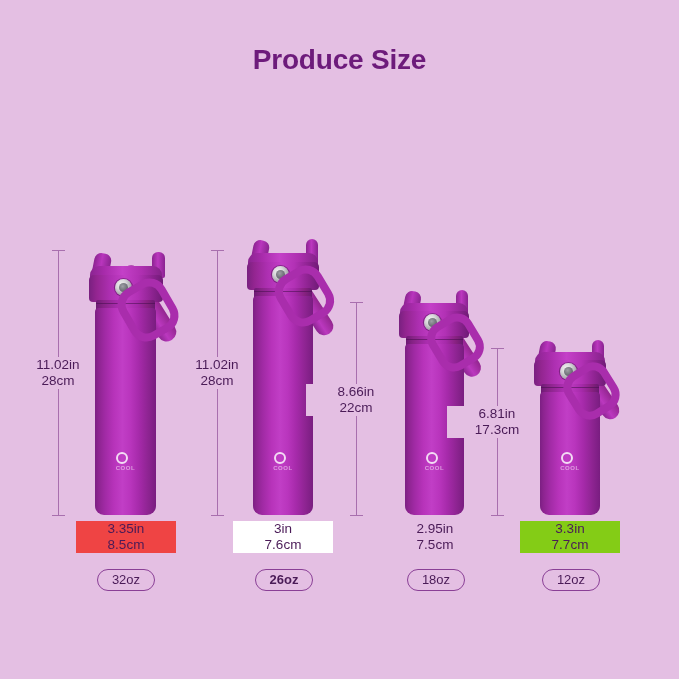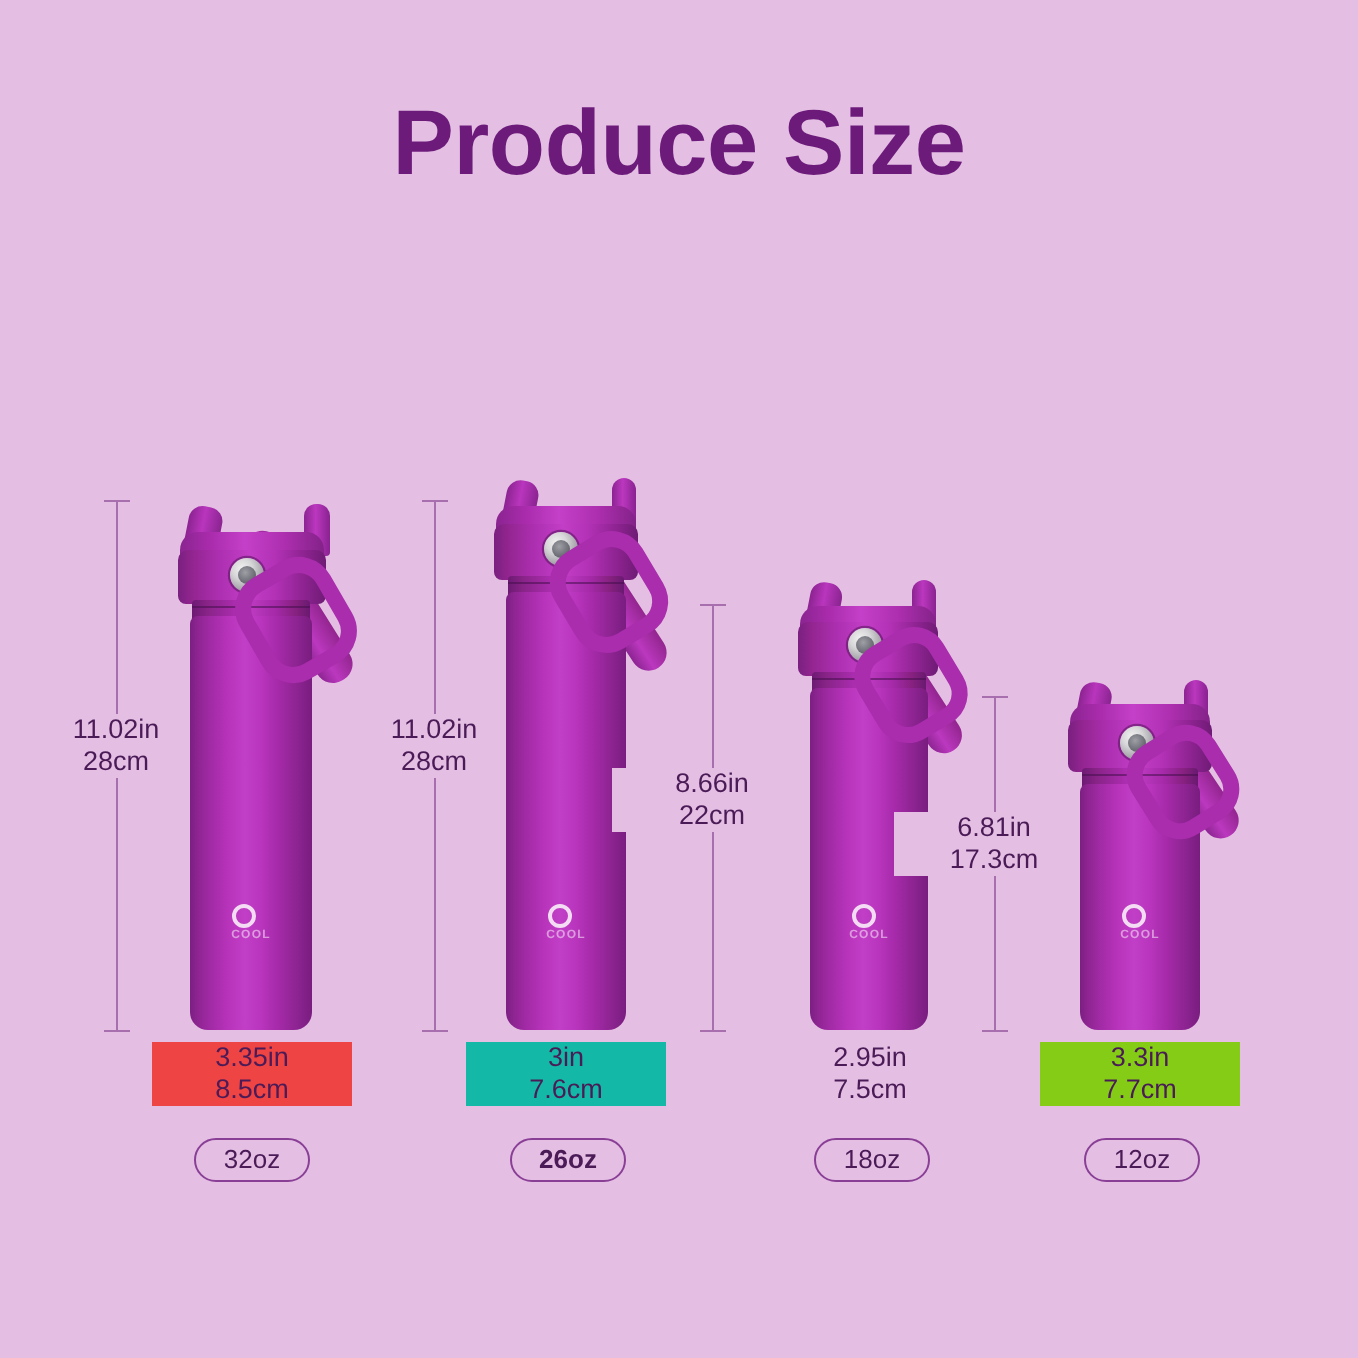--- a/index.html
+++ b/index.html
@@ -20,21 +20,21 @@
     height: 679px;
   }
 
   
   .title {
     position: absolute;
     top: 44px;
     left: 0;
     width: 679px;
     text-align: center;
-    font-size: 46px;
+    font-size: 28px;
     font-weight: bold;
     color: #6d1b7b;
     letter-spacing: -0.2px;
   }
 
   
   .dim-text {
     position: absolute;
     color: #4a1b57;
     font-size: 13.5px;
@@ -274,21 +274,21 @@
       <div class="b-strap-loop" style="left:279px; top:268px; width:35px; height:40px; border-width:8px; border-radius:18px; transform:rotate(-31deg);"></div>
       <div class="b-logo" style="left:253px; top:452px; width:60px; height:22px;">
         <div class="b-logo-mark" style="left:21px; top:0px; width:12px; height:12px; border-width:2px;"></div>
         <div class="b-logo-text" style="left:0; top:13px; width:60px; font-size:6px; letter-spacing:0.6px;">COOL</div>
       </div>
     </div>
 
     <div class="hcap" style="left:243px; top:526px;"></div>
     <div class="hline" style="left:243px; top:530px; width:80px;"></div>
     <div class="hcap" style="left:322px; top:526px;"></div>
-    <div class="dim-text" style="left:233px; top:521px; width:100px; background:#14b8a6;">
+    <div class="dim-text" style="left:233px; top:521px; width:100px; background:#ffffff;">
       <span class="ln">3in</span>
       <span class="ln">7.6cm</span>
     </div>
 
     <div class="pill" style="left:255px; top:569px; width:56px;font-weight:bold;">26oz</div>
   </div>
 
   <div>
 
     <div class="vcap" style="left:350px; top:302px;"></div>

